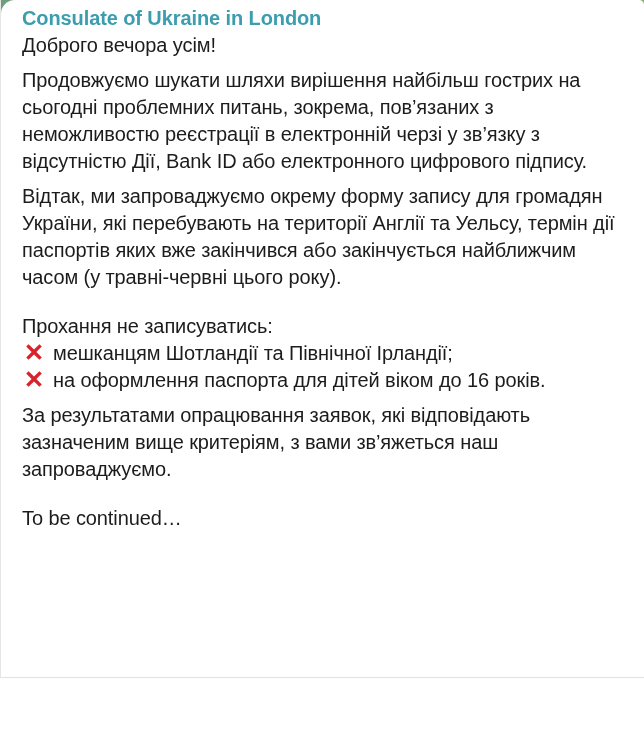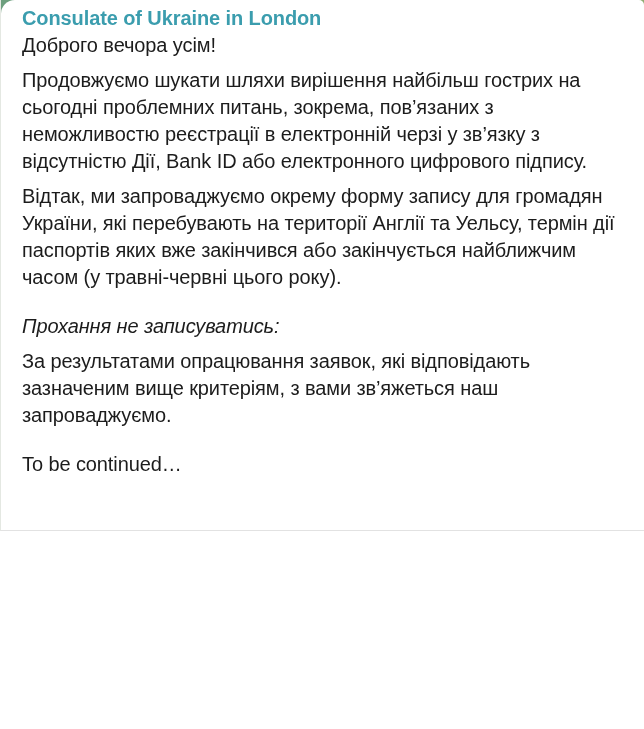--- a/index.html
+++ b/index.html
@@ -4,21 +4,21 @@
 <style>
   * { margin: 0; padding: 0; box-sizing: border-box; }
   html, body { background: #ffffff; }
   body {
     font-family: "Liberation Sans", "DejaVu Sans", sans-serif;
     width: 644px; height: 729px;
     overflow: hidden;
   }
   .message-card {
     position: relative;
-    width: 644px; height: 531px;
+    width: 644px; height: 678px;
     background: #fdba74;
     overflow: hidden;
     border-left: 1px solid #e4e8e2;
     border-bottom: 1px solid #e2e2e2;
   }
   
   .corner-green-tl {
     position: absolute; top: 0; left: 0;
     width: 13px; height: 13px;
     background: #6d9f7e;
@@ -49,21 +49,21 @@
     line-height: 27px;
     display: inline-block;
     cursor: pointer;
   }
   .para {
     white-space: pre-line;
     margin-top: 8px;
     overflow-wrap: break-word;
   }
   .greeting { white-space: pre-line; }
-  .restrictions { margin-top: 22px; font-style: italic; }
+  .restrictions { margin-top: 22px; }
   .restrict-heading { white-space: pre-line; }
   .x-item { }
   .x-item .x-text { white-space: pre-line; overflow-wrap: break-word; }
   .cross-icon {
     display: inline-block;
     width: 24px; height: 24px;
     vertical-align: -4px;
     margin-right: 7px;
   }
   .cross-icon svg { display: block; width: 100%; height: 100%; }
@@ -90,21 +90,31 @@
     <div class="para">Відтак, ми запроваджуємо окрему форму запису для громадян
 України, які перебувають на території Англії та Уельсу, термін дії
 паспортів яких вже закінчився або закінчується найближчим
 часом (у травні-червні цього року).</div>
 
     <div class="restrictions">
       <div class="restrict-heading">Прохання не записуватись:</div>
 
 
 
+      <div class="x-item">
+        <span class="cross-icon"><svg viewBox="0 0 24 24">
+              <path fill="#d8232a" d="M4.2 6.6 L6.6 4.2 L12 9.6 L17.4 4.2 L19.8 6.6 L14.4 12 L19.8 17.4 L17.4 19.8 L12 14.4 L6.6 19.8 L4.2 17.4 L9.6 12 Z"></path>
+            </svg></span><span class="x-text">мешканцям Шотландії та Північної Ірландії;</span>
+      </div>
 
+      <div class="x-item">
+        <span class="cross-icon"><svg viewBox="0 0 24 24">
+              <path fill="#d8232a" d="M4.2 6.6 L6.6 4.2 L12 9.6 L17.4 4.2 L19.8 6.6 L14.4 12 L19.8 17.4 L17.4 19.8 L12 14.4 L6.6 19.8 L4.2 17.4 L9.6 12 Z"></path>
+            </svg></span><span class="x-text">на оформлення паспорта для дітей віком до 16 років.</span>
+      </div>
     </div>
 
     <div class="para">За результатами опрацювання заявок, які відповідають
 зазначеним вище критеріям, з вами зв’яжеться наш
 запроваджуємо.</div>
 
 
     <div class="outro">To be continued…</div>
 
   </div>

